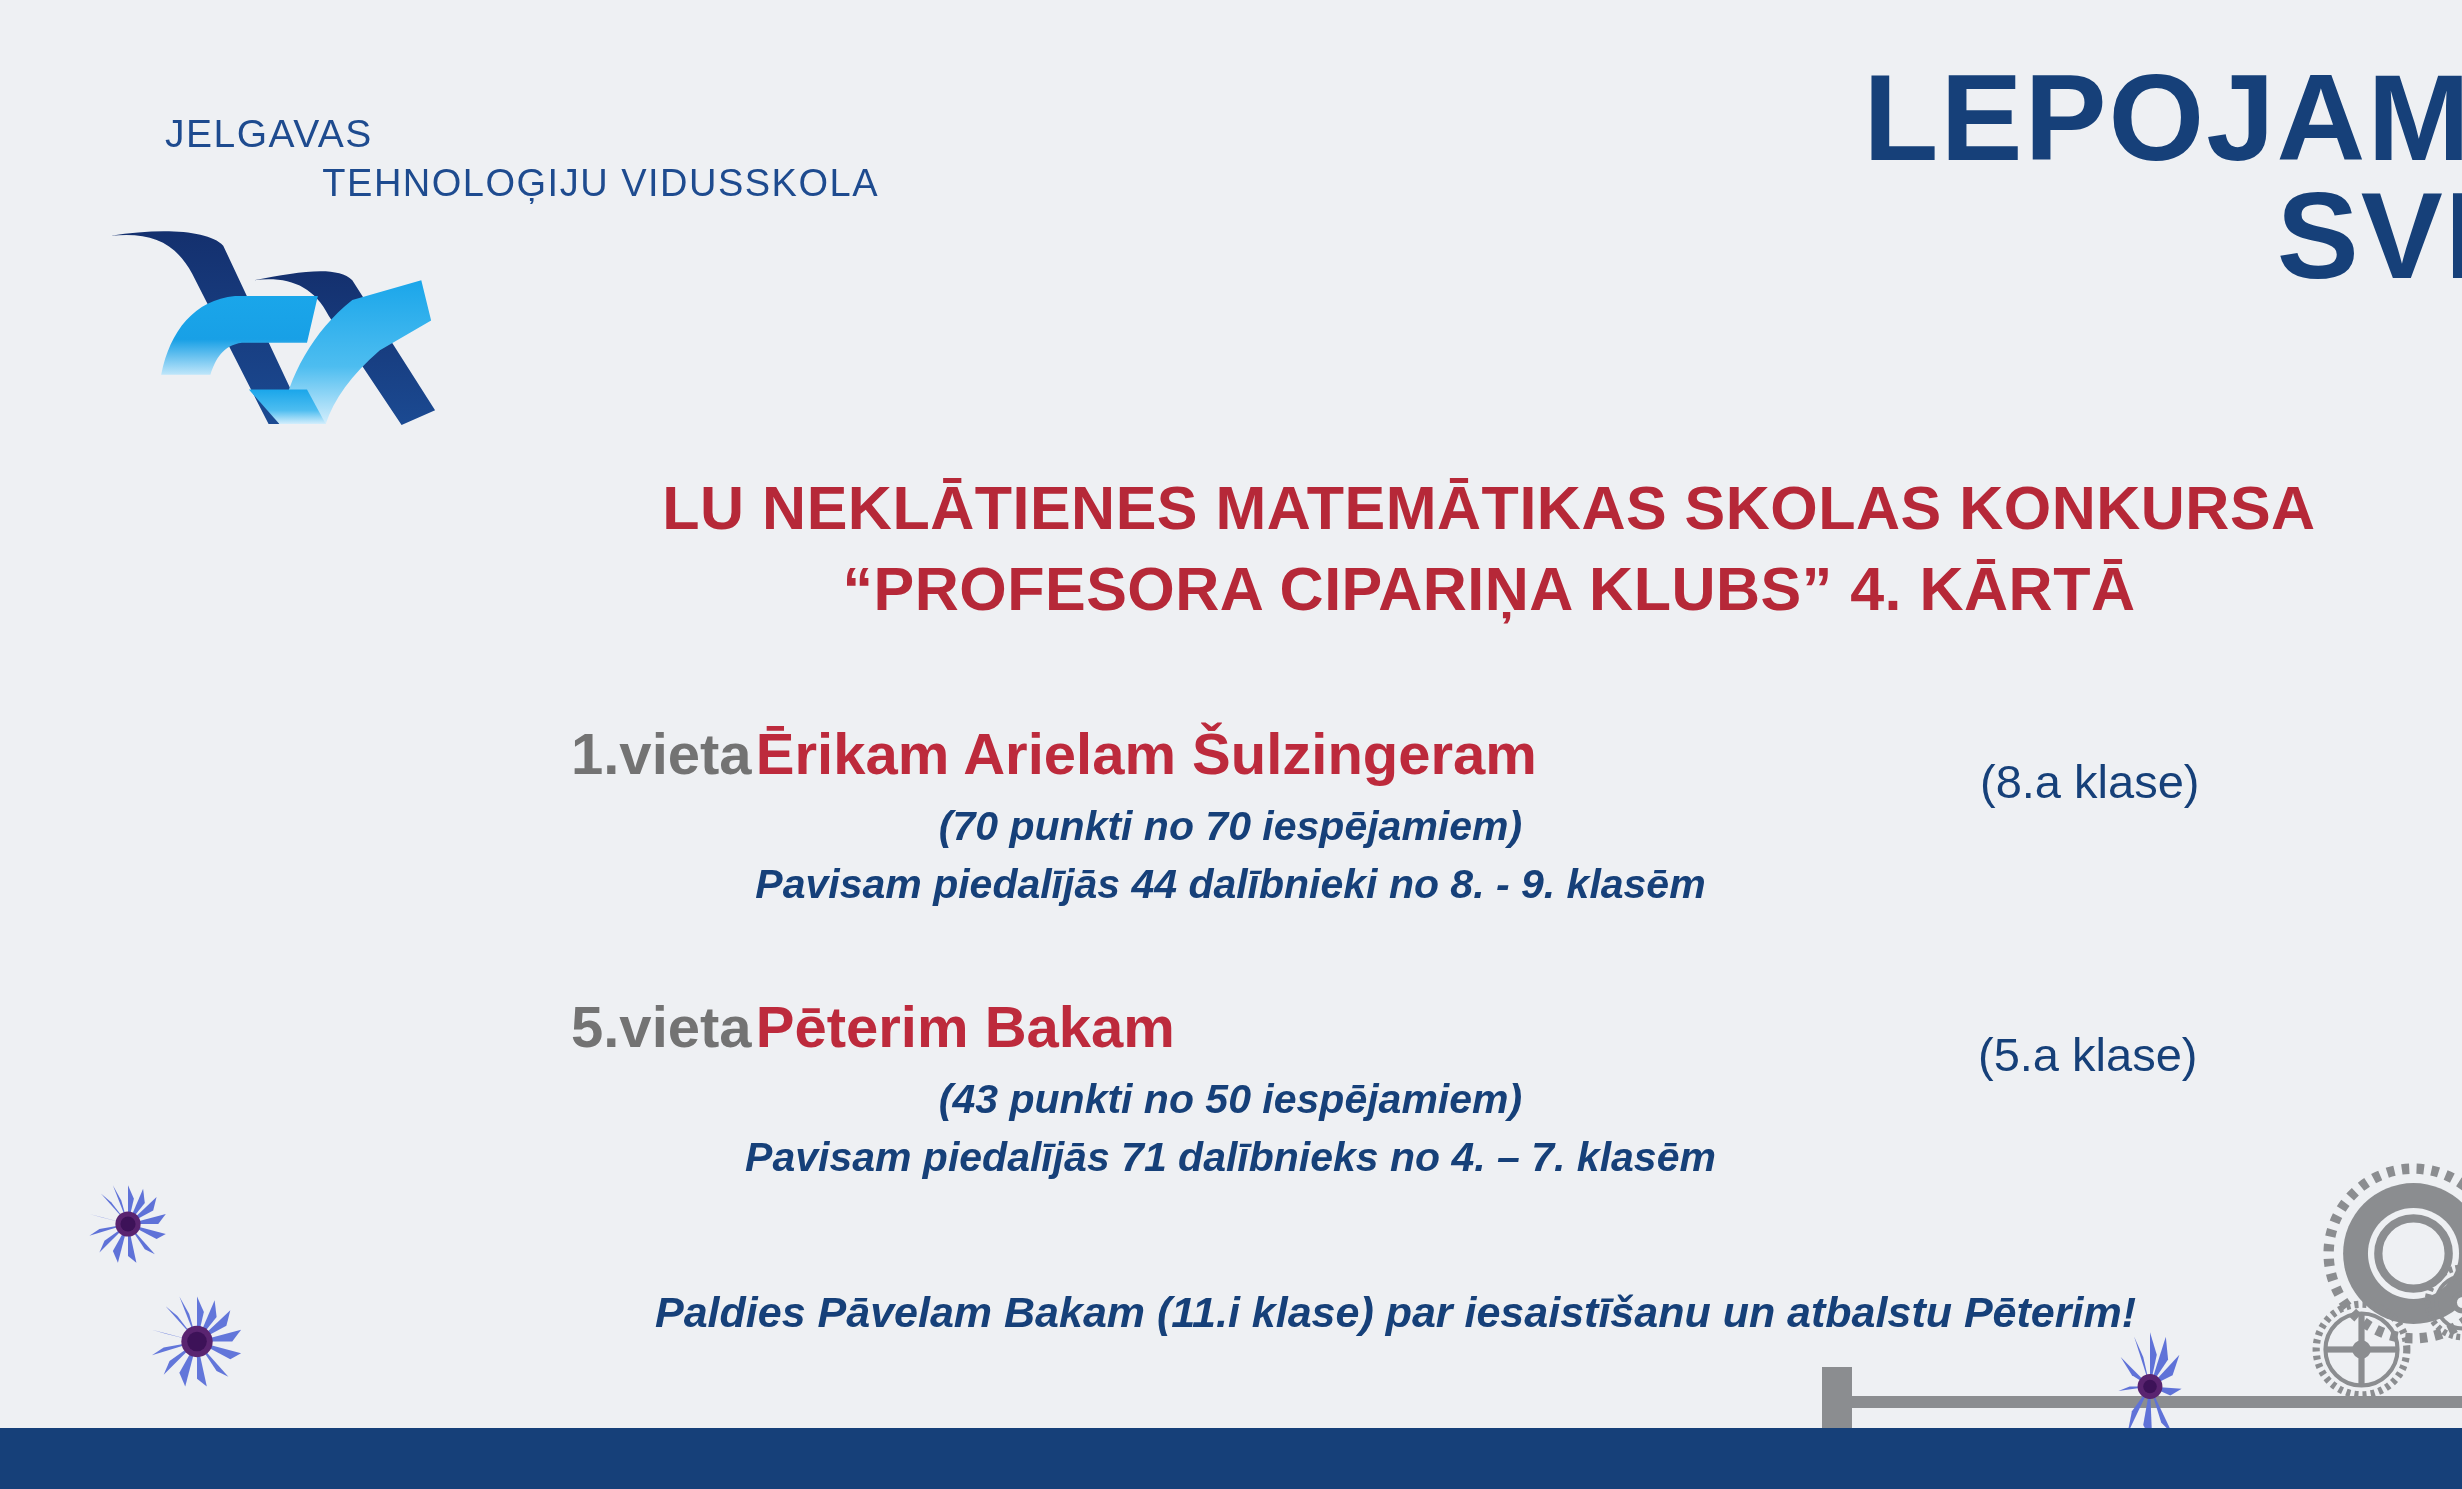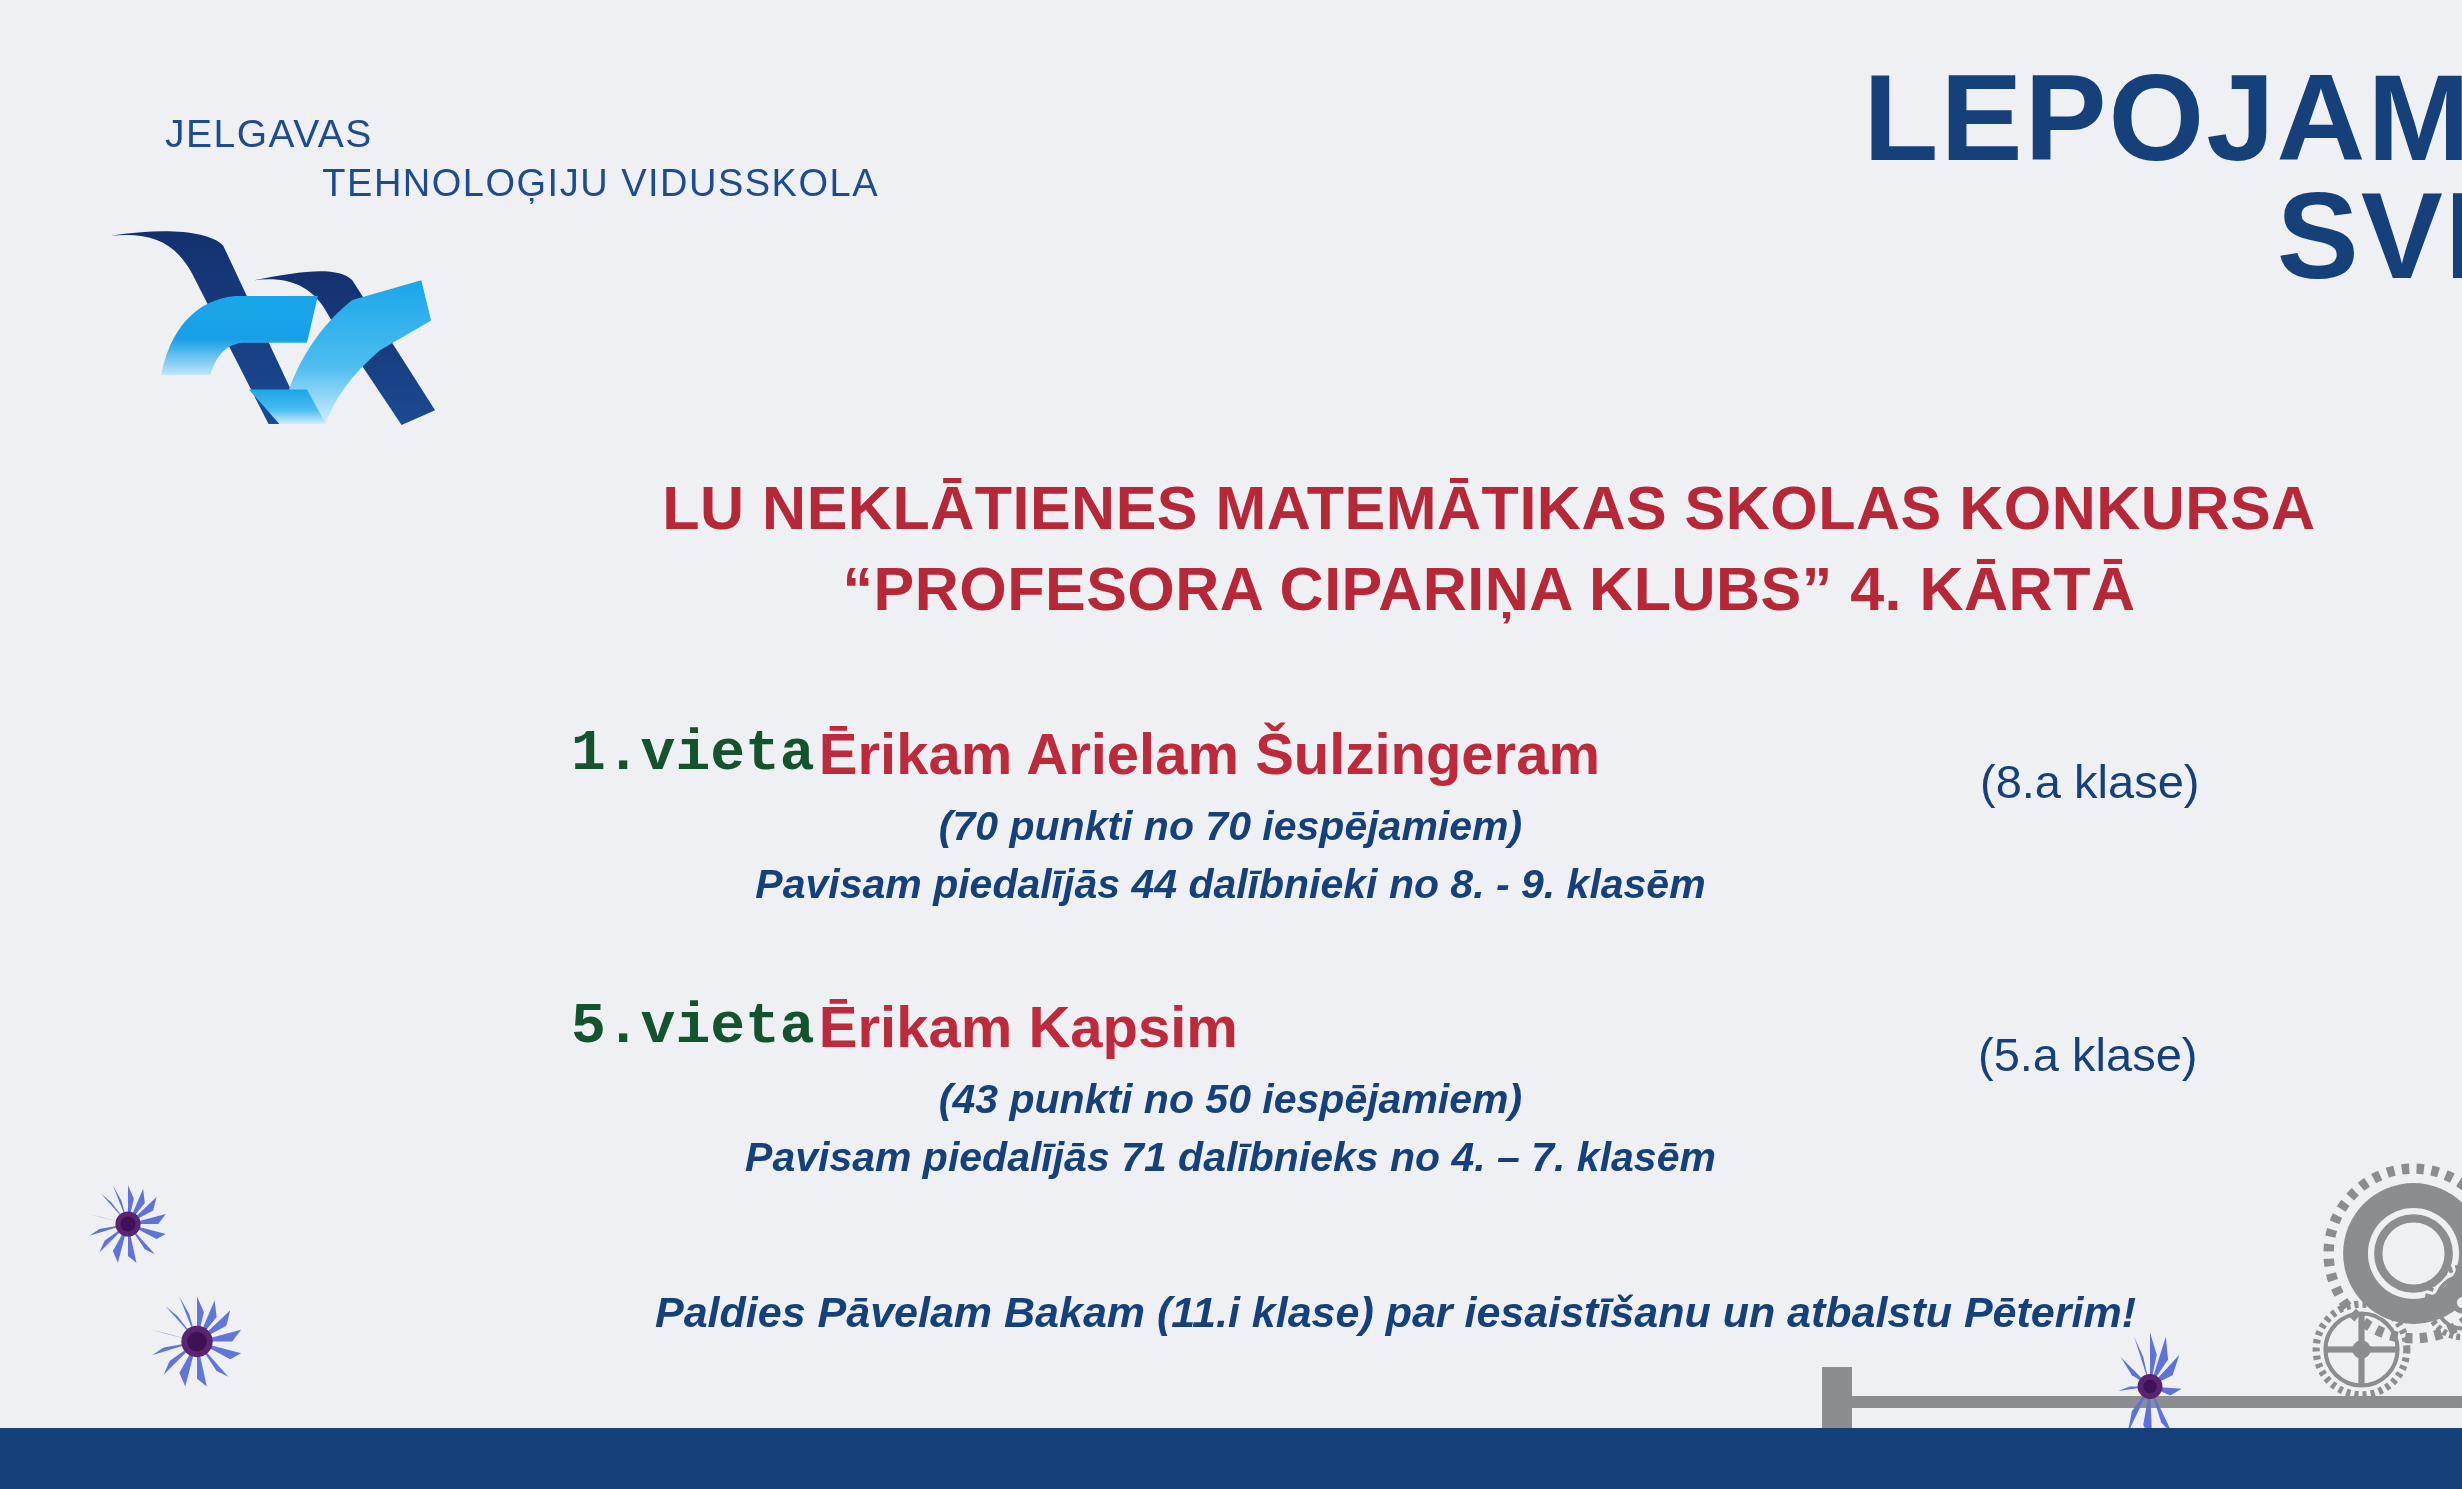--- a/index.html
+++ b/index.html
@@ -53,27 +53,26 @@
   #award-1 { top:719px; }
   #award-2 { top:992px; }
 
   .award-row {
     position:relative;
     height:84px;
     padding-left:571px;
   }
   .place {
     display:inline-block;
-    color:#14532d;
+    color:#737373;
     font-weight:bold;
     font-size:58px;
     vertical-align:top;
     line-height:1.22;
     letter-spacing:0px;
-    font-family:Liberation Mono, monospace;
   }
   .name {
     display:inline-block;
     color:#bd2a3c;
     font-weight:bold;
     font-size:58px;
     vertical-align:top;
     line-height:1.22;
     margin-left:2px;
     letter-spacing:0px;
@@ -199,21 +198,21 @@
     <span class="name">Ērikam Arielam Šulzingeram</span>
     <span class="klase" id="klase-1">(8.a klase)</span>
   </div>
   <div class="points">(70 punkti no 70 iespējamiem)</div>
   <div class="participants">Pavisam piedalījās 44 dalībnieki no 8. - 9. klasēm</div>
 </div>
 
 <div class="award" id="award-2">
   <div class="award-row">
     <span class="place">5.vieta</span>
-    <span class="name">Ērikam Kapsim</span>
+    <span class="name">Pēterim Bakam</span>
     <span class="klase" id="klase-2">(5.a klase)</span>
   </div>
   <div class="points">(43 punkti no 50 iespējamiem)</div>
   <div class="participants">Pavisam piedalījās 71 dalībnieks no 4. – 7. klasēm</div>
 </div>
 
 <div id="thanks">Paldies Pāvelam Bakam (11.i klase) par iesaistīšanu un atbalstu Pēterim!</div>
 
 <div class="gear" style="left:2310px; top:1150px; width:207px; height:207px;">
   <svg viewBox="0 0 100 100">

